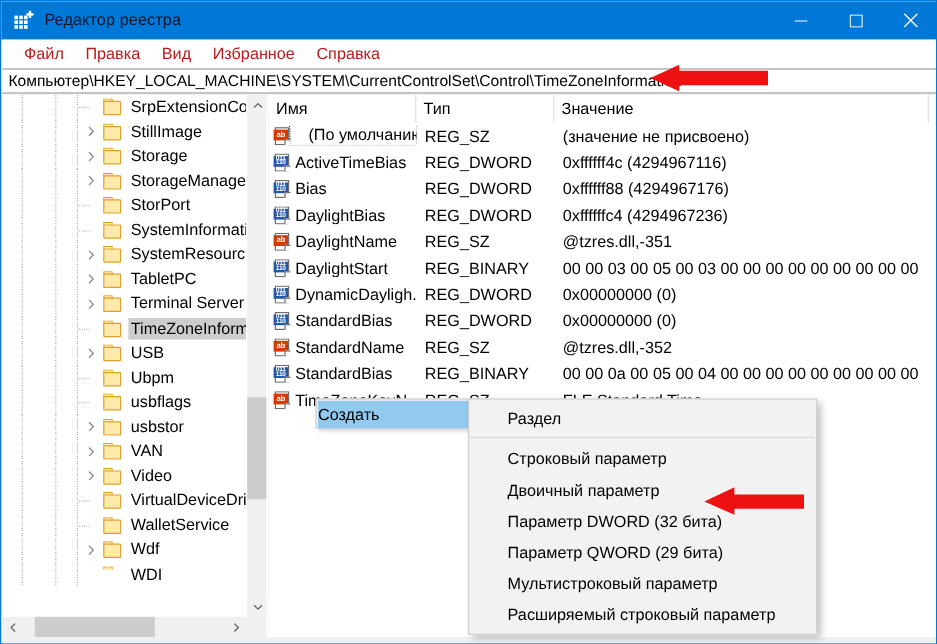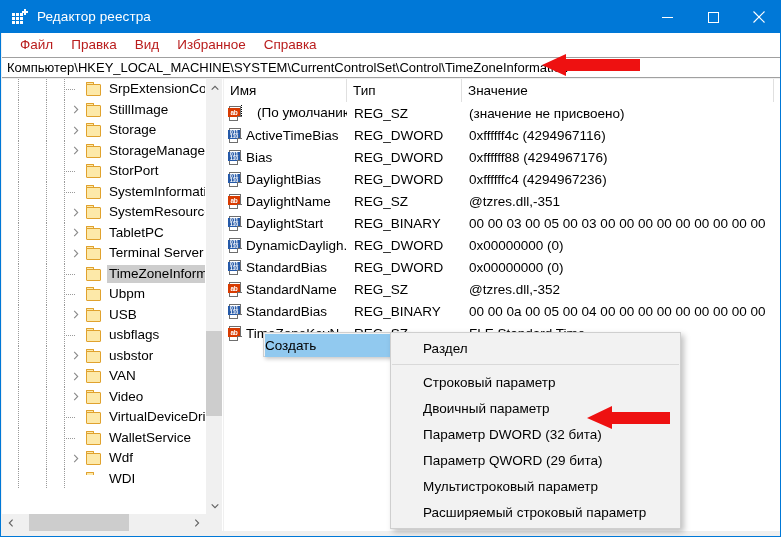--- a/index.html
+++ b/index.html
@@ -52,21 +52,21 @@
     background: #ffffff;
   }
   #app-icon .plus-v, #app-icon .plus-h {
     position: absolute;
     background: #ffffff;
   }
   #app-icon .plus-v { left: 12px; top: 0px; width: 2px; height: 6px; }
   #app-icon .plus-h { left: 10px; top: 2px; width: 6px; height: 2px; }
 
   #window-title {
-    color: #ffffff;
+    color: #0f172a;
     font-size: 13.5px;
     letter-spacing: 0.1px;
     line-height: 32px;
     white-space: nowrap;
   }
 
   #win-controls {
     position: absolute;
     right: 0; top: 0;
     height: 32px;
@@ -653,43 +653,43 @@
             <div class="folder">
               <div class="tab"></div>
               <div class="body"></div>
             </div>
             <span class="tree-label">TimeZoneInforma</span>
           </div>
           <div class="tree-row">
             <div class="dotline" style="left: 16px;"></div>
             <div class="dotline" style="left: 44px;"></div>
             <div class="dotline" style="left: 62px;"></div>
-            <div class="elbow" style="left: 64px;"></div>
-            <div class="tree-indent" style="width: 84px;"></div>
-            <div class="folder">
-              <div class="tab"></div>
-              <div class="body"></div>
-            </div>
-            <span class="tree-label">Ubpm</span>
-          </div>
-          <div class="tree-row">
-            <div class="dotline" style="left: 16px;"></div>
-            <div class="dotline" style="left: 44px;"></div>
-            <div class="dotline" style="left: 62px;"></div>
             <div class="chevron" style="left: 68px;">
               <svg width="6" height="9" viewBox="0 0 6 9">
                 <path d="M1.2 0.9 L4.7 4.5 L1.2 8.1" fill="none" stroke="#8a8a8a" stroke-width="1.1"></path>
               </svg>
             </div>
             <div class="tree-indent" style="width: 84px;"></div>
             <div class="folder">
               <div class="tab"></div>
               <div class="body"></div>
             </div>
             <span class="tree-label">USB</span>
+          </div>
+          <div class="tree-row">
+            <div class="dotline" style="left: 16px;"></div>
+            <div class="dotline" style="left: 44px;"></div>
+            <div class="dotline" style="left: 62px;"></div>
+            <div class="elbow" style="left: 64px;"></div>
+            <div class="tree-indent" style="width: 84px;"></div>
+            <div class="folder">
+              <div class="tab"></div>
+              <div class="body"></div>
+            </div>
+            <span class="tree-label">Ubpm</span>
           </div>
           <div class="tree-row">
             <div class="dotline" style="left: 16px;"></div>
             <div class="dotline" style="left: 44px;"></div>
             <div class="dotline" style="left: 62px;"></div>
             <div class="elbow" style="left: 64px;"></div>
             <div class="tree-indent" style="width: 84px;"></div>
             <div class="folder">
               <div class="tab"></div>
               <div class="body"></div>

